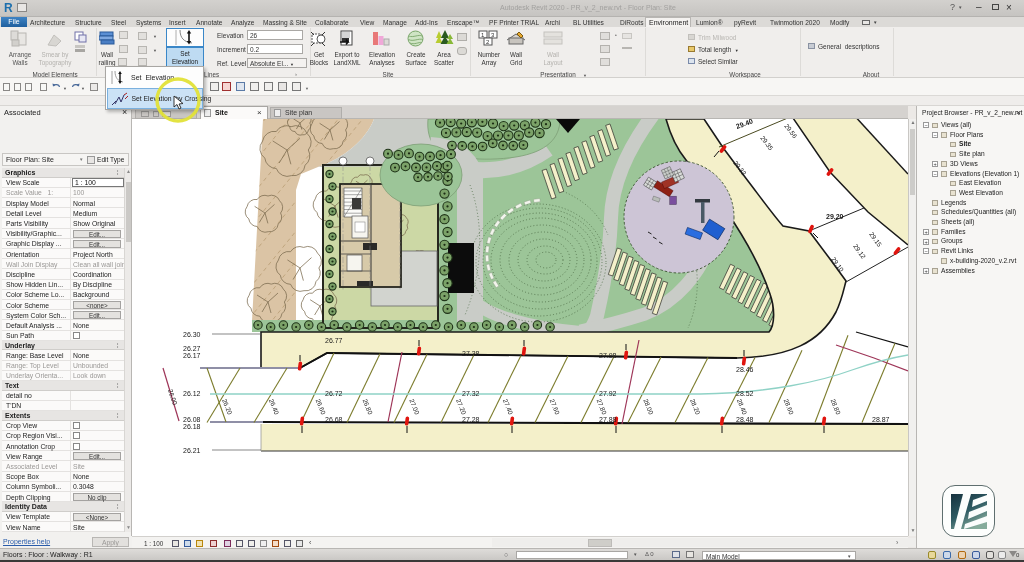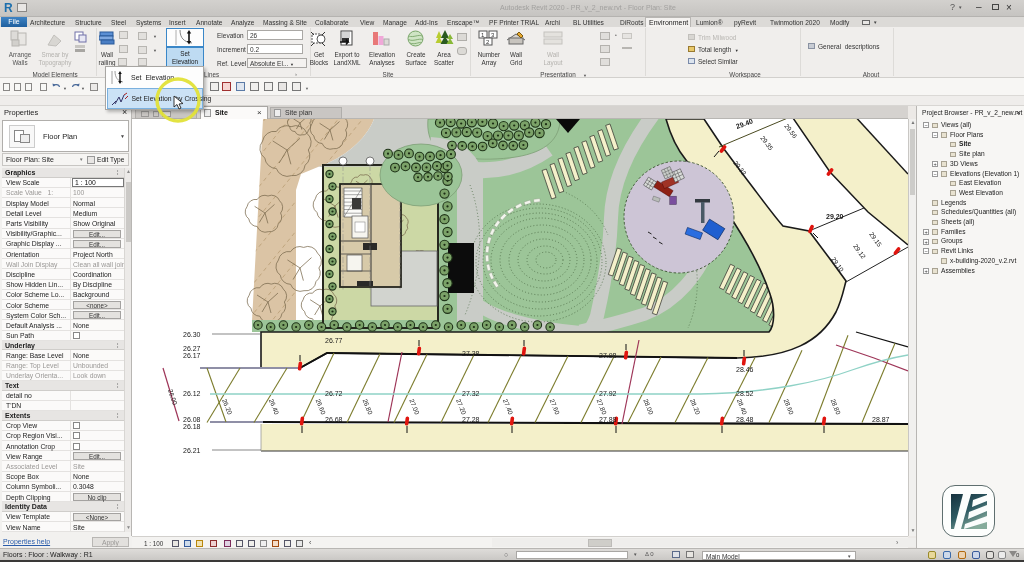--- a/index.html
+++ b/index.html
@@ -211,30 +211,22 @@
         <span class="abs" style="left:14px;top:1.5px;font-size:7px;font-weight:bold;color:#111;">Site</span>
         <span class="abs" style="left:56px;top:1px;font-size:8px;color:#333;">×</span>
       </div>
       <div class="abs" style="left:138px;top:1px;width:72px;height:12px;background:#c9c6c3;border:1px solid #b0aeab;">
         <span class="abs" style="left:3px;top:1px;width:7px;height:8px;border:1px solid #999;background:#eee;"></span>
         <span class="abs" style="left:14px;top:1px;font-size:7px;color:#333;">Site plan</span>
       </div>
     </div>
 <div class="abs" style="left:0;top:106px;width:132px;height:442px;background:#f2f1ef;border-right:1px solid #b8b6b3;">
       <div class="abs" style="left:0;top:0;width:132px;height:13px;">
-        <span class="abs" style="left:4px;top:2px;font-size:7.5px;color:#222;">Properties</span>
+        <span class="abs" style="left:4px;top:2px;font-size:7.5px;color:#222;">Associated</span>
         <span class="abs" style="left:122px;top:1px;font-size:9px;color:#333;">×</span>
-      </div>
-      <div class="abs" style="left:2px;top:14px;width:127px;height:32px;background:#fff;border:1px solid #b0aeab;">
-        <div class="abs" style="left:6px;top:4px;width:26px;height:23px;background:#f8f8f8;border:1px solid #ccc;">
-          <div class="abs" style="left:4px;top:4px;width:10px;height:12px;border:1px solid #888;background:#fff;"></div>
-          <div class="abs" style="left:10px;top:8px;width:10px;height:9px;border:1px solid #888;background:#eee;"></div>
-        </div>
-        <span class="abs" style="left:40px;top:11px;font-size:7.5px;color:#222;">Floor Plan</span>
-        <span class="abs" style="left:117px;top:12px;font-size:5px;color:#444;">▼</span>
       </div>
       <div class="abs" style="left:2px;top:47px;width:127px;height:13px;background:#f6f5f3;border:1px solid #c8c6c3;">
         <span class="abs" style="left:3px;top:2px;font-size:7px;color:#222;">Floor Plan: Site</span>
         <span class="abs" style="left:76px;top:3px;font-size:4.5px;color:#777;">▼</span>
         <span class="abs" style="left:84px;top:1.5px;width:8px;height:8px;border:1px solid #999;background:#e8e6e4;"></span>
         <span class="abs" style="left:94px;top:2px;font-size:6.6px;color:#222;white-space:nowrap;">Edit Type</span>
       </div>
       <div class="abs" style="left:2px;top:62.0px;width:122px;height:9.6px;background:#e7e5e3;border-bottom:1px solid #cfcdca;">
         <span class="abs" style="left:3px;top:1px;font-size:7px;font-weight:bold;color:#222;">Graphics</span>
         <span class="abs" style="left:115px;top:1px;font-size:6px;color:#666;">¦</span>

